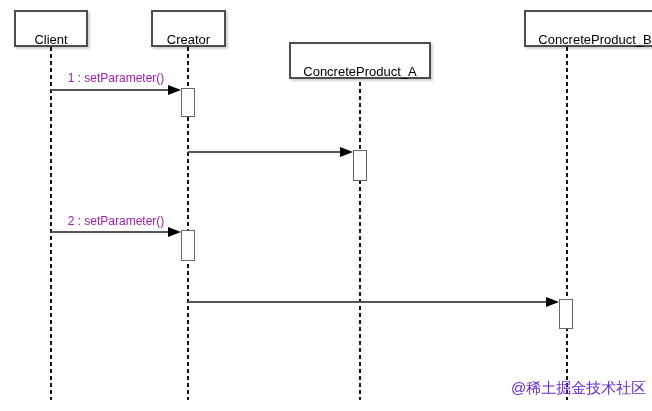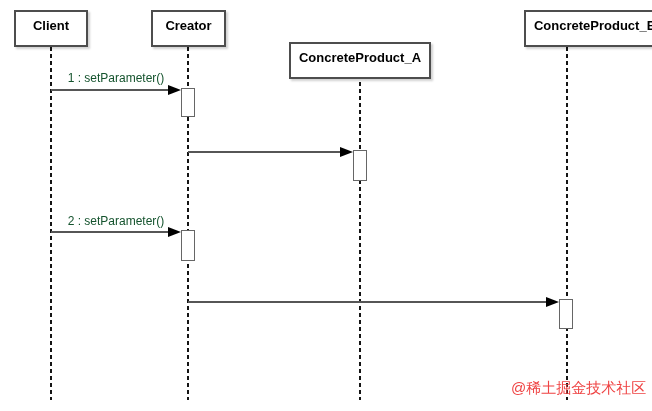--- a/index.html
+++ b/index.html
@@ -16,25 +16,25 @@
     overflow: hidden;
   }
   .actor {
     position: absolute;
     box-sizing: border-box;
     top: 10px;
     height: 37px;
     background: #ffffff;
     border: 2px solid #4d4d4d;
     box-shadow: 2px 2px 2px rgba(0,0,0,0.18);
-    font-weight: bold;
+    font-weight: normal;
     font-size: 13px;
     color: #000000;
     text-align: center;
-    padding-top: 6px;
+    padding-top: 20px;
   }
   .lifeline {
     position: absolute;
     top: 47px;
     width: 2px;
     height: 353px;
     background: repeating-linear-gradient(
       to bottom,
       #141414 0px, #141414 4px,
       transparent 4px, transparent 7px
@@ -56,33 +56,33 @@
     position: absolute;
     width: 0;
     height: 0;
     border-top: 5px solid transparent;
     border-bottom: 5px solid transparent;
     border-left: 13px solid #000000;
   }
   .msg-label {
     position: absolute;
     font-size: 12px;
-    color: #14532d;
+    color: #a21caf;
     text-align: center;
     white-space: nowrap;
     height: 14px;
     line-height: 14px;
   }
   .watermark {
     position: absolute;
     left: 511px;
     top: 379px;
     width: 132px;
     font-size: 15px;
-    color: #ef4444;
+    color: #6d28d9;
     text-align: right;
     white-space: nowrap;
   }
 </style>
 </head>
 <body>
 
 <div class="canvas">
 
   <div class="lifeline" style="left:50px;"></div>

